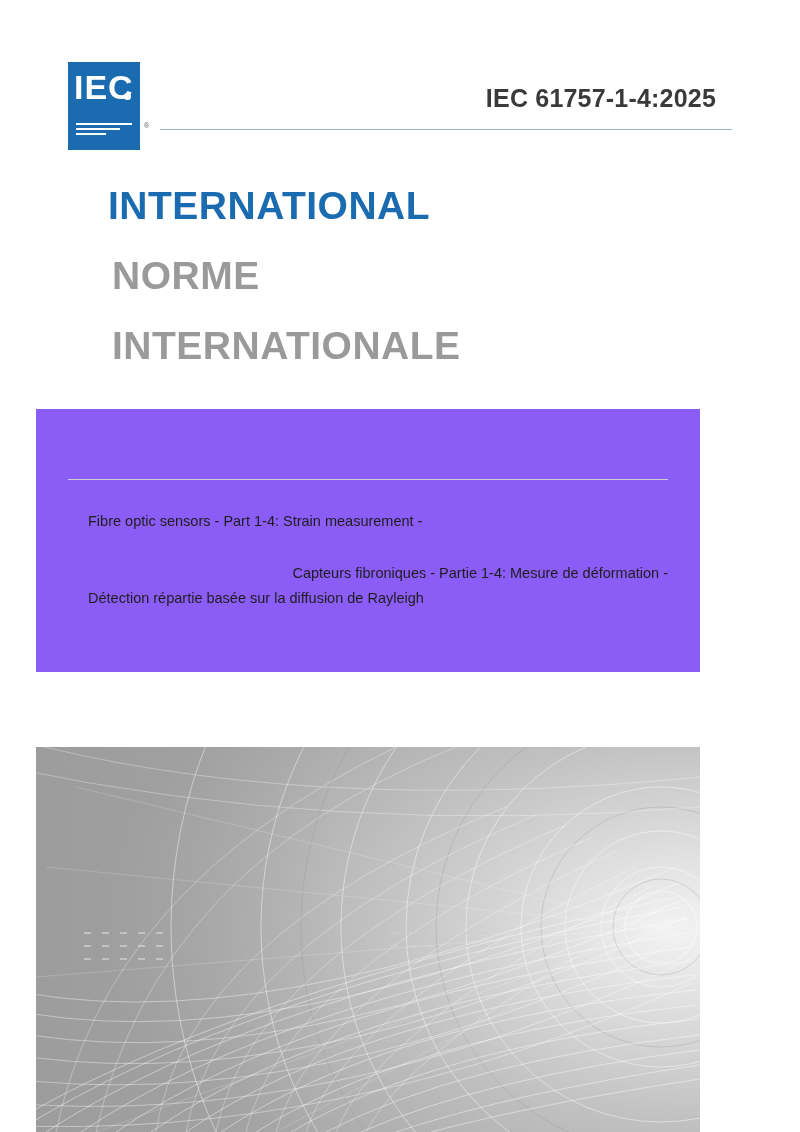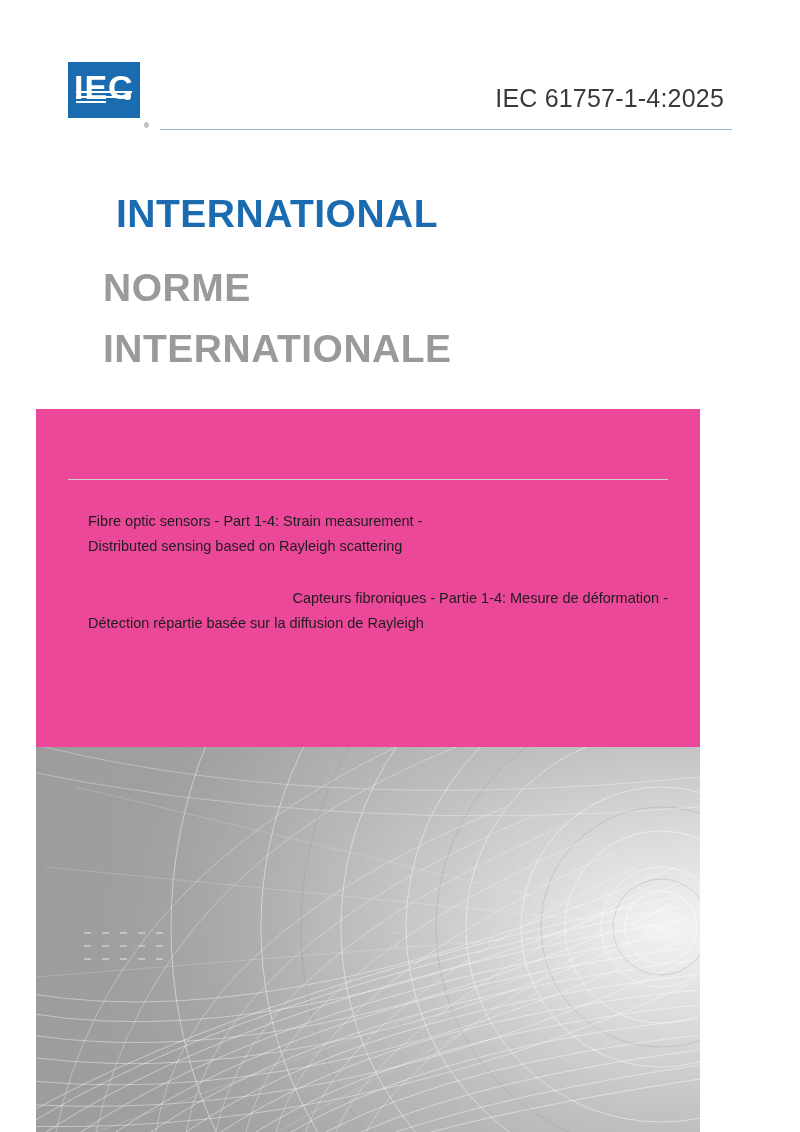--- a/index.html
+++ b/index.html
@@ -27,21 +27,21 @@
     left: 68px;
     top: 62px;
     width: 664px;
     height: 78px;
   }
   .iec-logo {
     position: absolute;
     left: 0;
     top: 0;
     width: 72px;
-    height: 56px;
+    height: 88px;
     background: #1a6bb0;
     color: #ffffff;
     text-align: right;
   }
   .iec-logo .iec-text {
     position: absolute;
     left: 6px;
     top: 8px;
     font-size: 34px;
     font-weight: bold;
@@ -78,26 +78,27 @@
   .iec-reg {
     position: absolute;
     left: 76px;
     top: 60px;
     font-size: 7px;
     color: #555;
   }
 
   .doc-number {
     position: absolute;
-    right: 8px;
+    right: 16px;
     top: 22px;
     font-size: 25px;
     color: #3a3a3a;
     font-family: "Liberation Sans", sans-serif;
     letter-spacing: 0.2px;
+    font-weight: bold;
   }
   .header-rule {
     position: absolute;
     left: 92px;
     right: 0;
     top: 67px;
     height: 1px;
     background: #9fb8cc;
   }
 
@@ -107,40 +108,40 @@
     left: 100px;
     top: 176px;
     width: 620px;
   }
   .title-en {
     color: #1a6bb0;
     font-size: 39px;
     font-weight: bold;
     line-height: 44px;
     letter-spacing: 0.5px;
-    margin: 16px;
+    margin: 8px;
   }
   .title-fr {
     color: #9a9a9a;
     font-size: 39px;
     font-weight: bold;
     line-height: 44px;
     letter-spacing: 0.5px;
-    margin: 3px;
+    margin: 12px;
     padding-top: 14px;
   }
 
   
   .grey-panel {
     position: absolute;
     left: 36px;
     top: 409px;
     width: 664px;
-    height: 338px;
-    background: #ec4899;
+    height: 263px;
+    background: #8b5cf6;
   }
   .panel-rule {
     position: absolute;
     left: 32px;
     top: 70px;
     width: 600px;
     height: 1px;
     background: #cfcfcf;
   }
   .subtitle-group {
@@ -199,21 +200,20 @@
   <div class="title-block">
     <div class="title-en">INTERNATIONAL</div>
     <div class="title-fr">NORME</div>
     <div class="title-fr">INTERNATIONALE</div>
   </div>
 
   <div class="grey-panel">
     <div class="panel-rule"></div>
     <div class="subtitle-group">
       <p class="subtitle">Fibre optic sensors - Part 1-4: Strain measurement -</p>
-      <p class="subtitle">Distributed sensing based on Rayleigh scattering</p>
       <p class="subtitle fr">Capteurs fibroniques - Partie 1-4: Mesure de déformation -</p>
       <p class="subtitle">Détection répartie basée sur la diffusion de Rayleigh</p>
     </div>
   </div>
 
   <div class="cover-art">
     <svg width="664" height="385" viewBox="0 0 664 385" xmlns="http://www.w3.org/2000/svg">
       <defs>
         <radialGradient id="glow" cx="0.95" cy="0.47" r="0.85">
           <stop offset="0%" stop-color="#f4f4f4"></stop>

